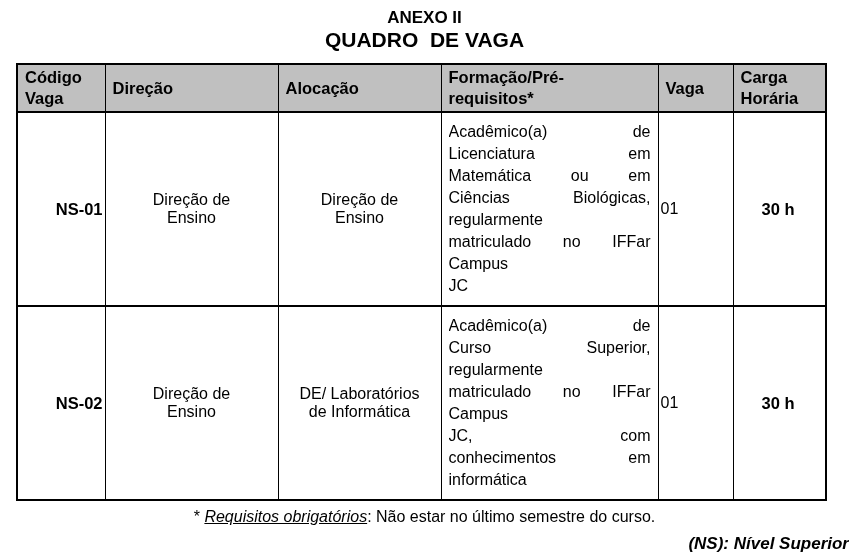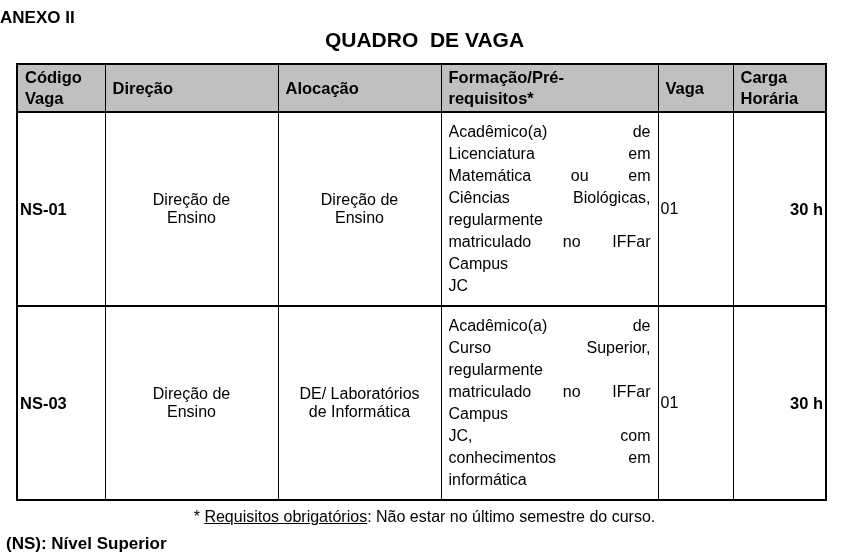--- a/index.html
+++ b/index.html
@@ -9,20 +9,21 @@
   }
   body {
     width: 849px;
     height: 554px;
     font-family: "Liberation Sans", sans-serif;
     color: #000000;
     overflow: hidden;
   }
   .page-title-anexo {
     padding-top: 8px;
+    text-align: center;
     font-size: 17px;
     font-weight: bold;
     line-height: 20px;
   }
   .page-title-quadro {
     text-align: center;
     font-size: 21px;
     font-weight: bold;
     line-height: 23px;
     white-space: pre-wrap; 
@@ -54,21 +55,21 @@
   tr.body-row-1 { height: 180px; }
   tr.body-row-2 { height: 184px; }
   .vaga-table td {
     font-size: 16px;
     vertical-align: middle;
     padding: 2px;
   }
   td.cell-codigo {
     font-weight: bold;
     font-size: 16.5px;
-    text-align: left;
+    text-align: right;
   }
   td.cell-direcao, td.cell-alocacao {
     text-align: center;
     white-space: pre-line;
     line-height: 18px;
   }
   td.cell-formacao {
     vertical-align: top;
     padding: 8px 7px;
   }
@@ -80,37 +81,39 @@
   }
   
   .jline::after {
     content: "";
     display: inline-block;
     width: 100%;
     height: 0;
   }
   td.cell-vagas { text-align: left; }
   td.cell-carga {
-    text-align: right;
+    text-align: left;
     font-weight: bold;
     font-size: 16.5px;
     padding-left: 28px;
   }
   .footnote {
     margin-top: 6px;
     text-align: center;
     font-size: 16px;
     line-height: 20px;
   }
-  .footnote .underlined { text-decoration: underline; }
+  .footnote .underlined { text-decoration: underline; font-style: italic; }
   .ns-legend {
     margin: 7px 0 0 6px;
     font-size: 17px;
     font-weight: bold;
+    font-style: italic;
     line-height: 20px;
+    text-align: right;
   }
 </style>
 </head>
 <body>
 
 <div class="page-title-anexo">ANEXO II</div>
 <div class="page-title-quadro">QUADRO  DE VAGA</div>
 
 <table class="vaga-table">
   <colgroup>
@@ -148,21 +151,21 @@
           <div class="jline">Ciências Biológicas,</div>
           <div class="jline">regularmente</div>
           <div class="jline">matriculado no IFFar</div>
           <div class="jline">Campus</div>
           <div class="jline">JC</div>
         </td>
       <td class="cell-vagas">01</td>
       <td class="cell-carga">30 h</td>
     </tr>
     <tr class="body-row-2">
-      <td class="cell-codigo">NS-03</td>
+      <td class="cell-codigo">NS-02</td>
       <td class="cell-direcao">Direção de
 Ensino</td>
       <td class="cell-alocacao">DE/ Laboratórios
 de Informática</td>
       <td class="cell-formacao">
           <div class="jline">Acadêmico(a) de</div>
           <div class="jline">Curso Superior,</div>
           <div class="jline">regularmente</div>
           <div class="jline">matriculado no IFFar</div>
           <div class="jline">Campus</div>

